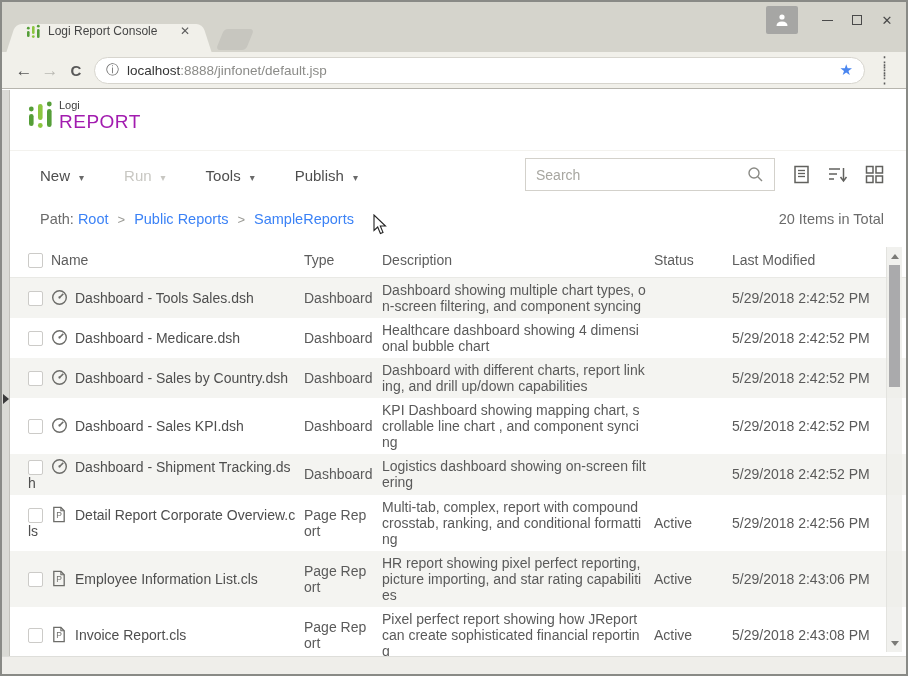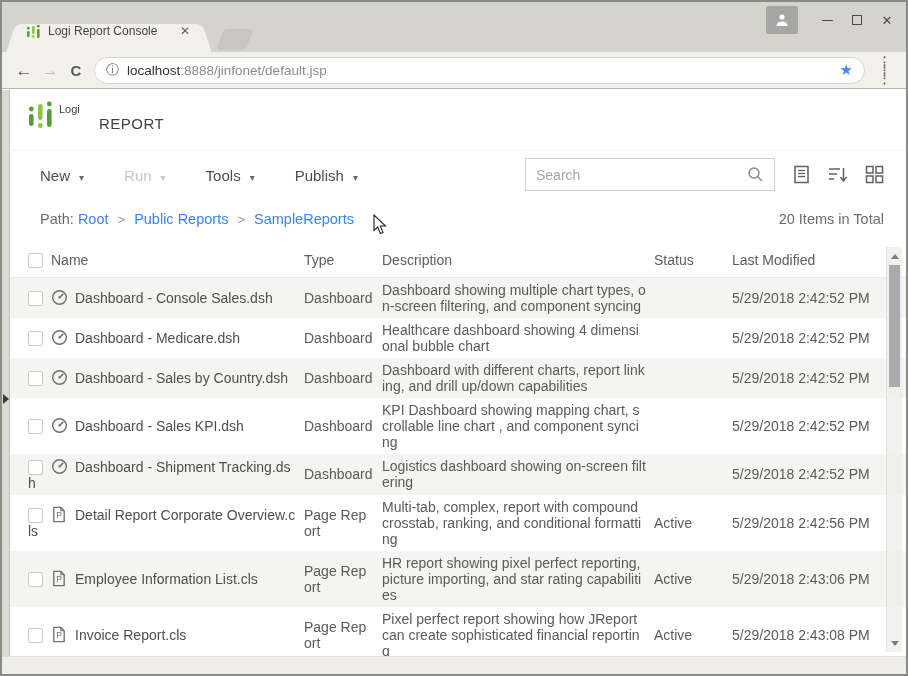--- a/index.html
+++ b/index.html
@@ -40,21 +40,21 @@
   
   .app { position:absolute; top:88px; left:0; right:0; bottom:0; background:#fff; overflow:hidden; }
   .left-strip { position:absolute; left:0; top:0; bottom:18px; width:8px; background:#dadad5; border-right:1px solid #c3c2bc; z-index:5; }
   .left-expand { position:absolute; left:1px; top:304px; width:0; height:0;
                  border-left:6px solid #3a3a3a; border-top:5px solid transparent; border-bottom:5px solid transparent; }
 
   .app-header { position:relative; height:60px; }
   .logo { position:absolute; left:26px; top:9px; display:flex; align-items:flex-end; }
   .logo-text { margin-left:5px; line-height:1; }
   .logo-small { font-size:11px; font-weight:normal; color:#3d3d3d; display:block; margin-bottom:1px; }
-  .logo-main { font-size:15px; color:#404040; letter-spacing:0.5px; display:block;margin-left:40px; }
+  .logo-main { font-size:19px; color:#a21caf; letter-spacing:0.5px; display:block; }
   .main-nav { position:absolute; left:218px; top:0; height:60px; display:flex; align-items:center; gap:54px; }
   .nav-item { font-size:16px; color:#6e6e6e; position:relative; cursor:default; white-space:nowrap; }
   .nav-item.active { color:#4c4c4c; }
   .nav-item.active::after { content:""; position:absolute; left:-3px; right:-3px; bottom:-10px; height:2px; background:#ef8436; }
 
   .action-bar { position:relative; height:48px; border-top:1px solid #f3f2ee; }
   .menus { position:absolute; left:38px; top:0; height:48px; display:flex; align-items:center; gap:40px; }
   .menu-item { font-size:15px; color:#4e4e4e; white-space:nowrap; }
   .menu-item .caret { font-size:10px; margin-left:9px; color:#6a6a6a; }
   .menu-item.disabled, .menu-item.disabled .caret { color:#c8c7c2; }
@@ -236,21 +236,21 @@
               <th class="c3">Status</th>
               <th class="c4">Last Modified</th>
             </tr>
           </thead>
         <tbody>
             <tr>
               <td class="c-name"><span class="cb"></span><span class="ricon"><svg width="17" height="17" viewBox="0 0 18 18">
                     <circle cx="9" cy="9" r="7.2" fill="none" stroke="#6d6d6a" stroke-width="1.5"></circle>
                     <line x1="9" y1="9" x2="13" y2="5.2" stroke="#6d6d6a" stroke-width="1.6"></line>
                     <circle cx="9" cy="9" r="1.2" fill="#6d6d6a"></circle>
-                  </svg></span><span>Dashboard - Console Sales.dsh</span></td>
+                  </svg></span><span>Dashboard - Tools Sales.dsh</span></td>
               <td class="c-type">Dashboard</td>
               <td class="c-desc">Dashboard showing multiple chart types, on-screen filtering, and component syncing</td>
               <td class="c-status"></td>
               <td class="c-modified">5/29/2018 2:42:52 PM</td>
             </tr>
             <tr>
               <td class="c-name"><span class="cb"></span><span class="ricon"><svg width="17" height="17" viewBox="0 0 18 18">
                     <circle cx="9" cy="9" r="7.2" fill="none" stroke="#6d6d6a" stroke-width="1.5"></circle>
                     <line x1="9" y1="9" x2="13" y2="5.2" stroke="#6d6d6a" stroke-width="1.6"></line>
                     <circle cx="9" cy="9" r="1.2" fill="#6d6d6a"></circle>

